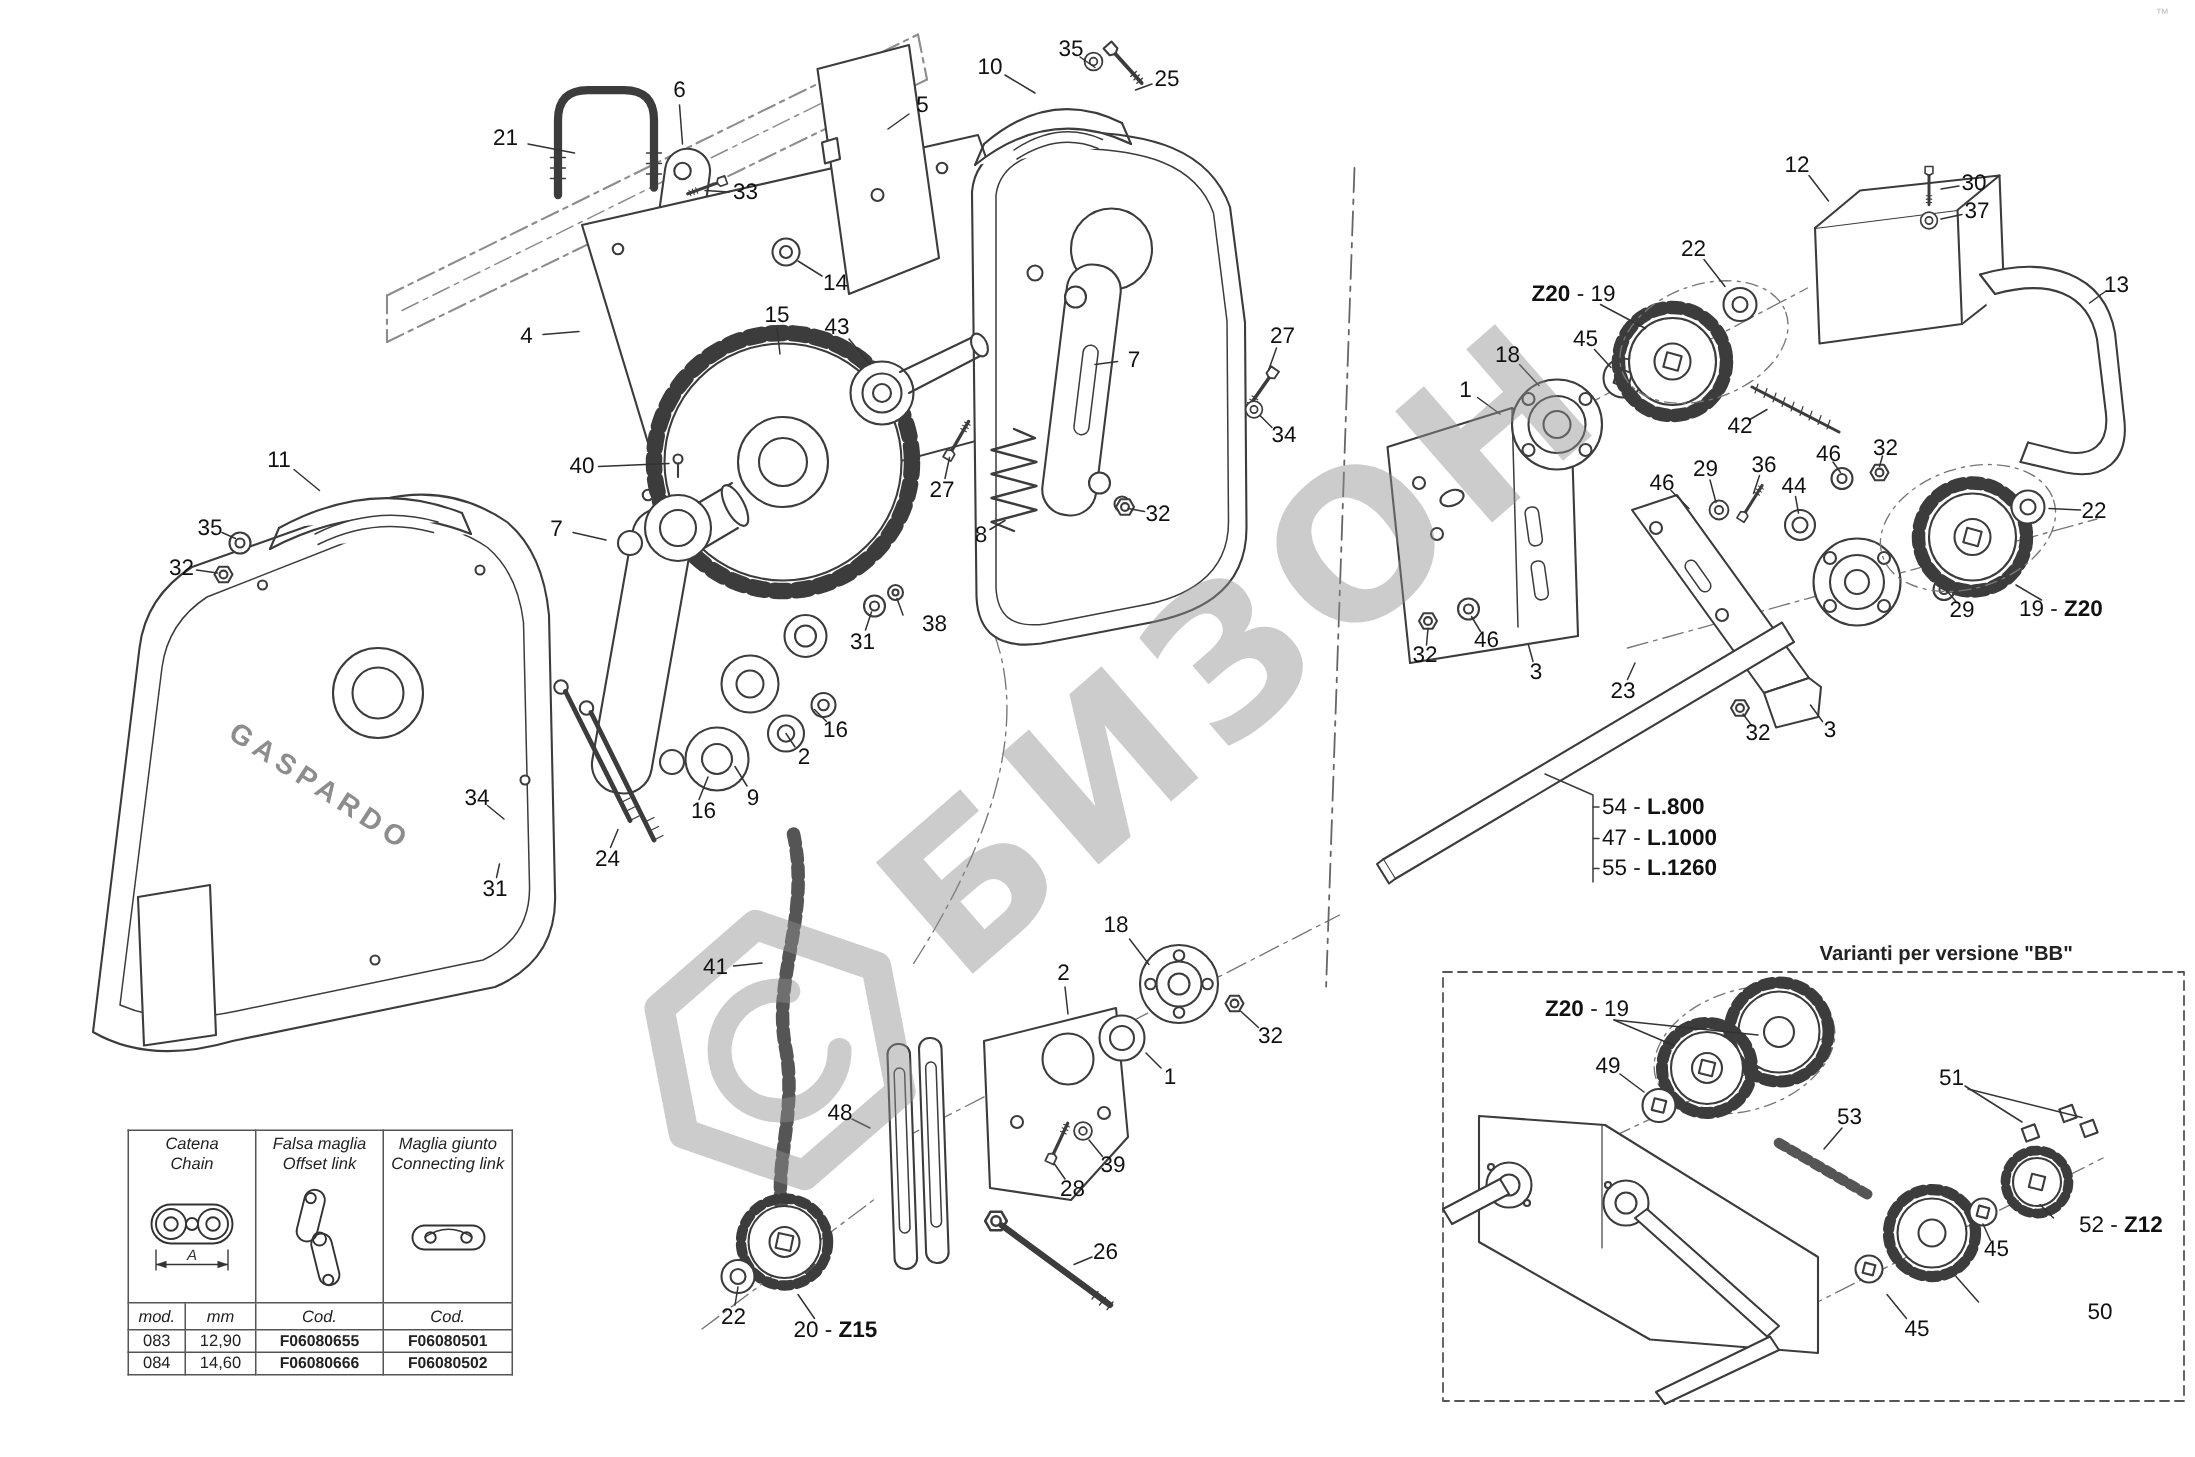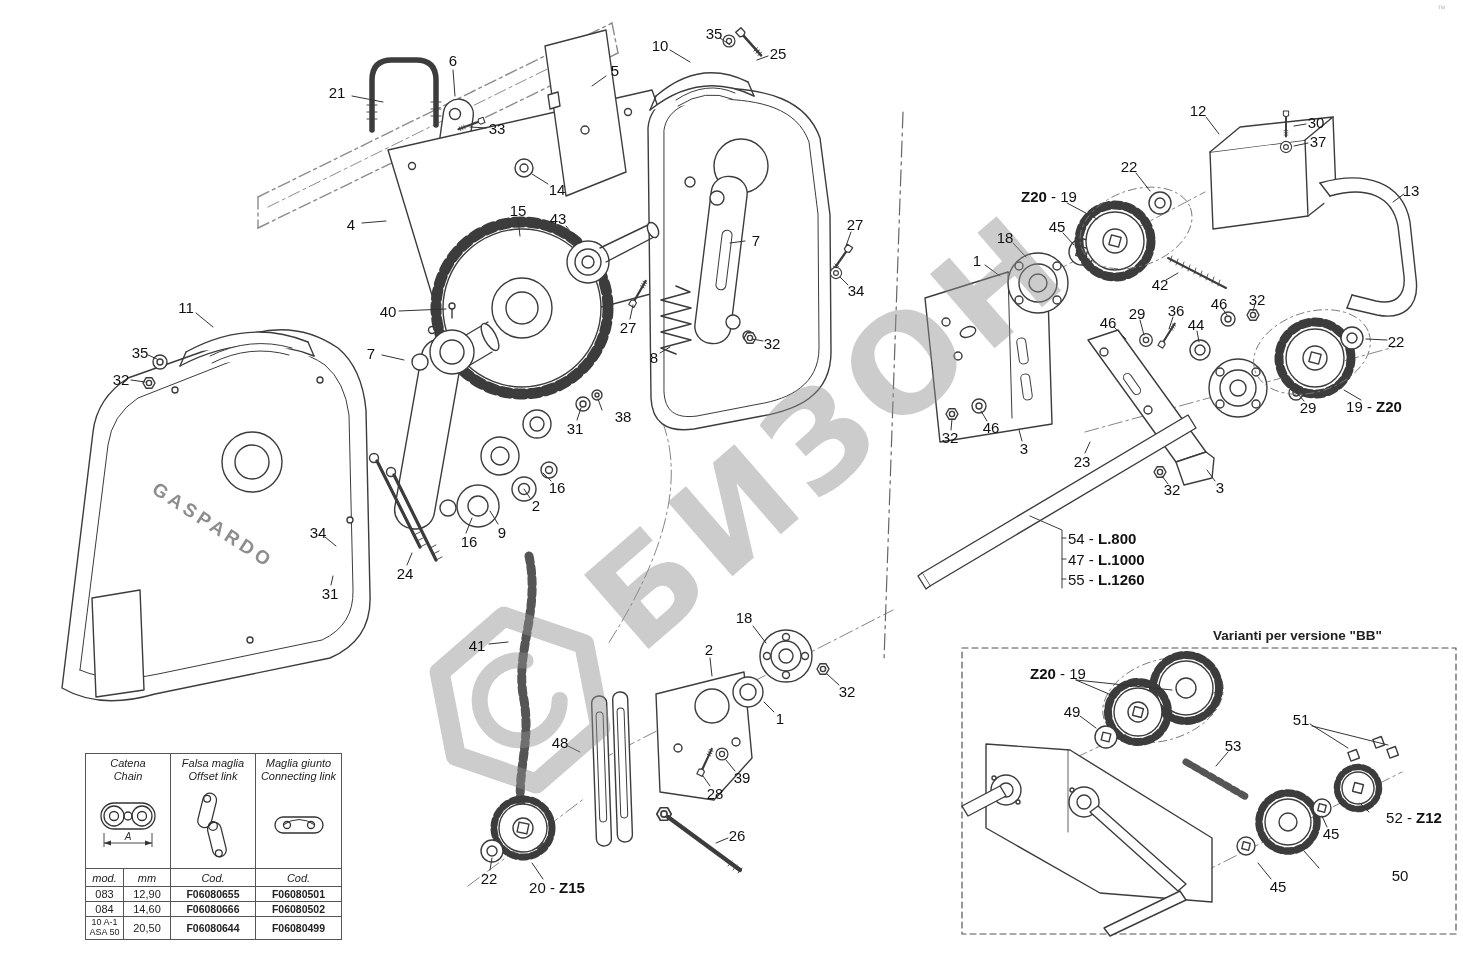--- a/index.html
+++ b/index.html
@@ -641,23 +641,16 @@
     <td>12,90</td>
     <td class="code">F06080655</td>
     <td class="code">F06080501</td>
   </tr>
   <tr>
     <td>084</td>
     <td>14,60</td>
     <td class="code">F06080666</td>
     <td class="code">F06080502</td>
   </tr>
-  <tr>
-    <td class="mod-cell">10 A-1
-ASA 50</td>
-    <td>20,50</td>
-    <td class="code">F06080644</td>
-    <td class="code">F06080499</td>
-  </tr>
 </tbody>
     </table>
 
 </div>
 
 </body></html>

